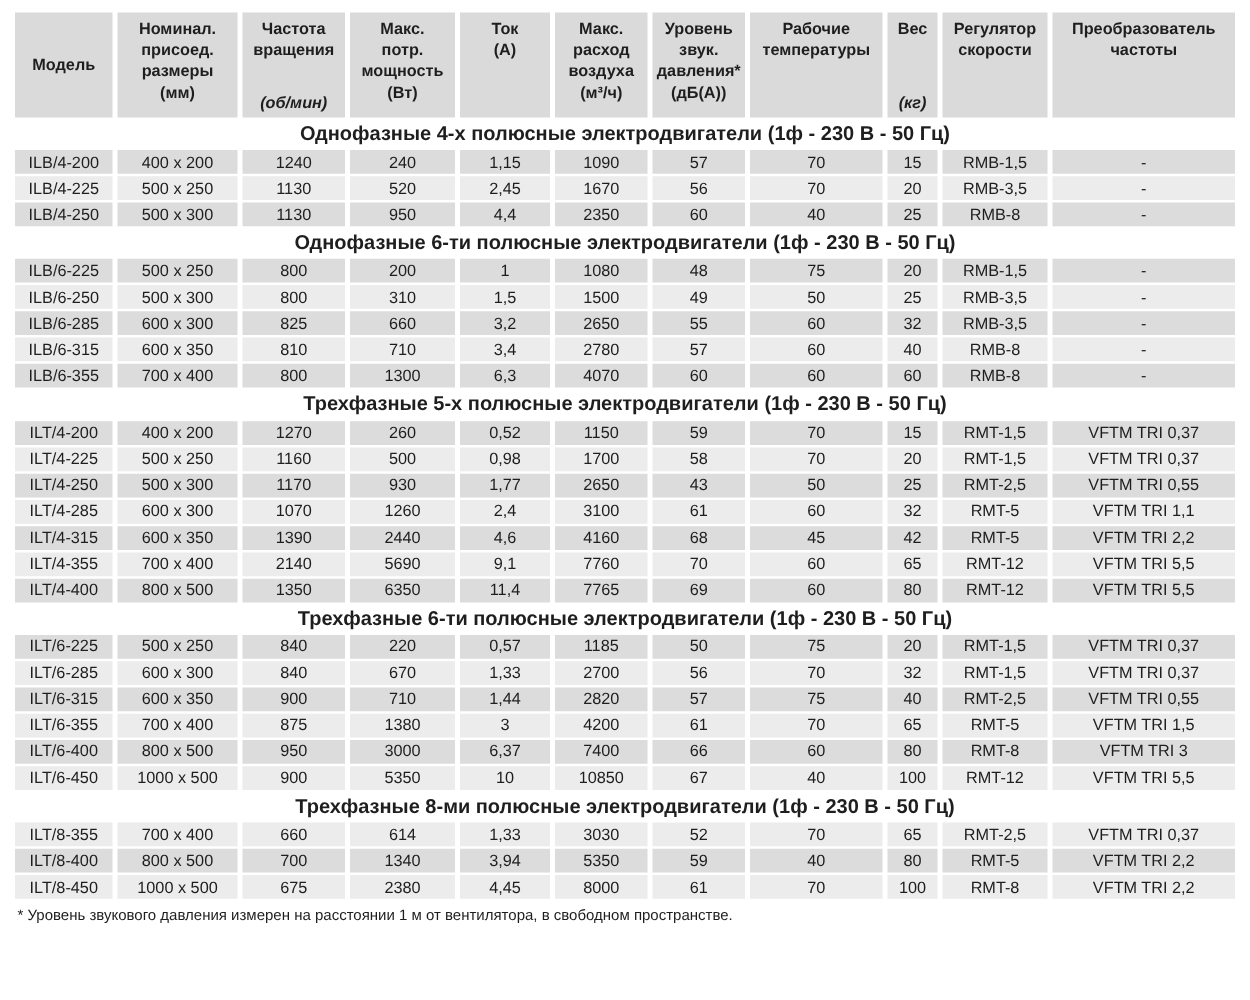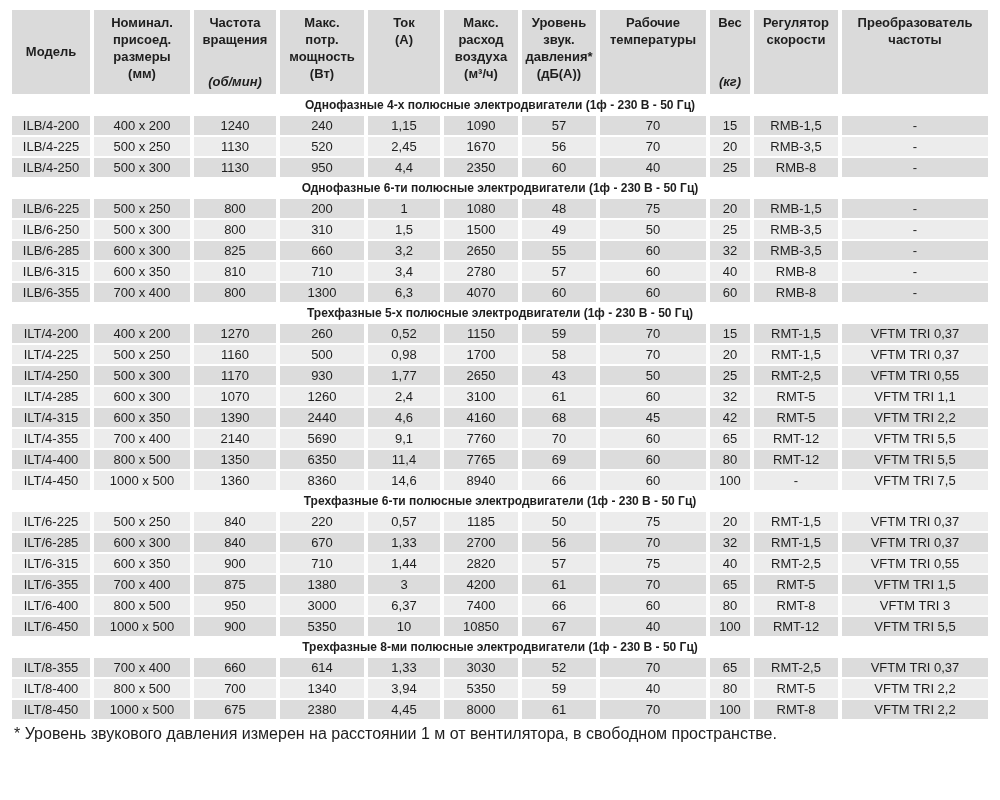--- a/index.html
+++ b/index.html
@@ -47,26 +47,26 @@
     height:19px;
     padding:1px 2px;
     line-height:1.2;
     overflow:hidden;
   }
   tbody tr:nth-child(odd) td{background:var(--row_light);}
   tbody tr:nth-child(even) td{background:var(--row_dark);}
   tbody tr.section-row td{
     background:var(--section_bg);
     font-weight:bold;
-    font-size:12px;
+    font-size:16px;
     height:18px;
     padding:2px 0 1px 0;
   }
   .footnote{
-    font-size:16px;
+    font-size:12px;
     padding:4px 2px 0 6px;
     color:var(--text);
   }
 </style>
 </head>
 <body>
 
 <div class="page">
   <table>
     <colgroup>
@@ -358,33 +358,20 @@
           <td>1350</td>
           <td>6350</td>
           <td>11,4</td>
           <td>7765</td>
           <td>69</td>
           <td>60</td>
           <td>80</td>
           <td>RMT-12</td>
           <td>VFTM TRI 5,5</td>
         </tr>
-        <tr>
-          <td>ILT/4-450</td>
-          <td>1000 x 500</td>
-          <td>1360</td>
-          <td>8360</td>
-          <td>14,6</td>
-          <td>8940</td>
-          <td>66</td>
-          <td>60</td>
-          <td>100</td>
-          <td>-</td>
-          <td>VFTM TRI 7,5</td>
-        </tr>
         <tr class="section-row">
           <td colspan="11">Трехфазные 6-ти полюсные электродвигатели (1ф - 230 В - 50 Гц)</td>
         </tr>
         <tr>
           <td>ILT/6-225</td>
           <td>500 x 250</td>
           <td>840</td>
           <td>220</td>
           <td>0,57</td>
           <td>1185</td>

